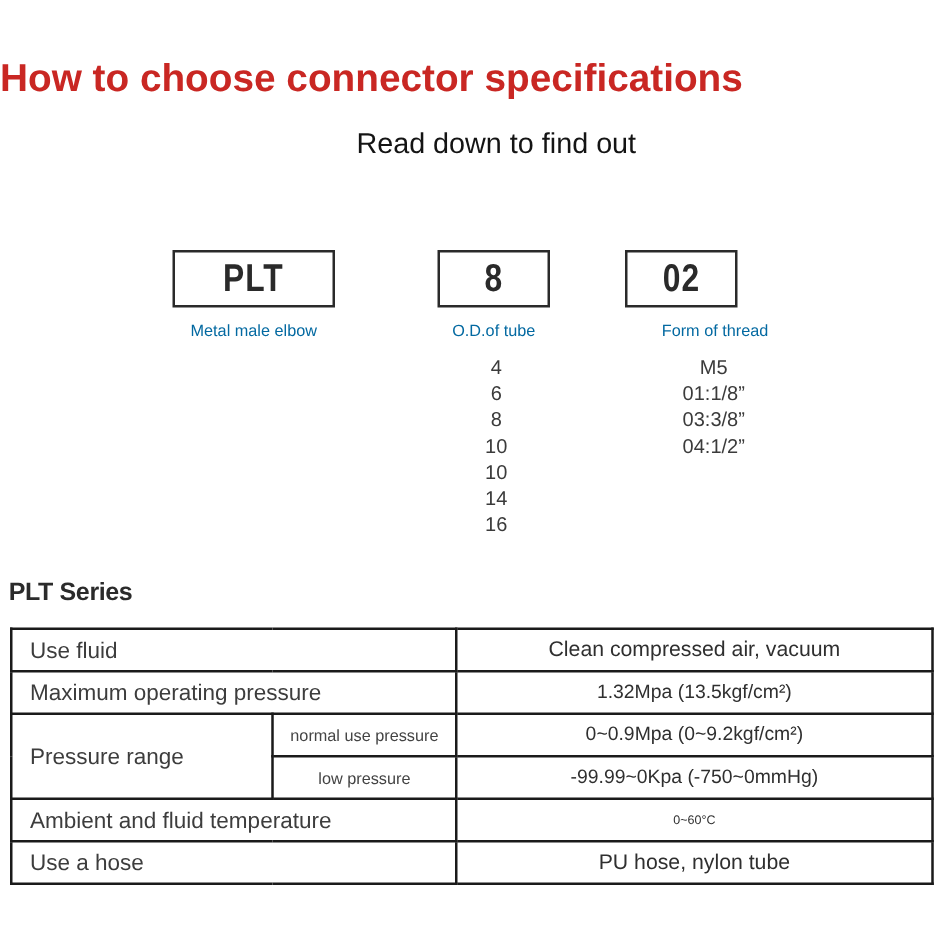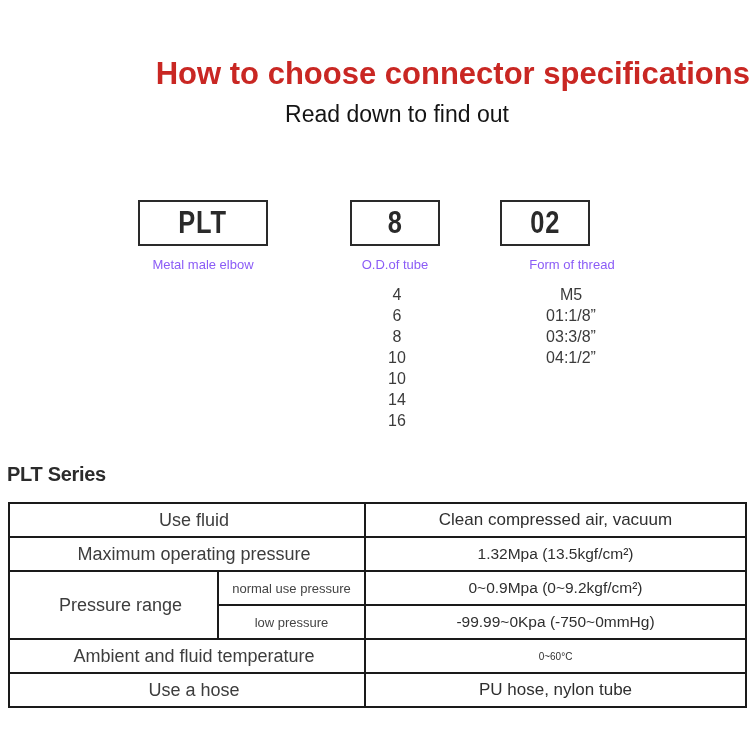--- a/index.html
+++ b/index.html
@@ -6,22 +6,22 @@
   html, body { background: #ffffff; }
   body {
     font-family: "Liberation Sans", sans-serif;
     width: 750px; height: 750px;
     position: relative;
     color: #2f2f2f;
   }
   .stage { position: absolute; inset: 0; width: 750px; height: 750px; overflow: hidden; }
 
   .title {
-    position: absolute; top: 56px; left: 0; width: 750px;
-    text-align: right;
+    position: absolute; top: 45px; left: 0; width: 750px;
+    text-align: left;
     font-size: 31px; font-weight: 600;
     color: #c92723;
     letter-spacing: 0;
   }
   .subtitle {
     position: absolute; top: 101px; left: 0; width: 750px;
     text-align: center;
     font-size: 23px; font-weight: 400;
     color: #141414;
     padding-left: 44px;
@@ -35,21 +35,21 @@
   .code-box .code {
     font-weight: bold; font-size: 31px; color: #2a2a2a;
     transform: scaleX(0.82); letter-spacing: 1px;
   }
   .box-plt { left: 138px; width: 130px; }
   .box-tube { left: 350px; width: 90px; }
   .box-thread { left: 500px; width: 90px; }
 
   .box-label {
     position: absolute; top: 257px; height: 16px;
-    font-size: 13px; color: #8b5cf6; text-align: center;
+    font-size: 13px; color: #0369a1; text-align: center;
   }
   .label-plt { left: 118px; width: 170px; }
   .label-tube { left: 330px; width: 130px; }
   .label-thread { left: 502px; width: 140px; }
 
   .option-list {
     position: absolute; top: 284px;
     list-style: none; text-align: center;
     font-size: 16px; line-height: 21px; color: #3b3b3b;
   }
@@ -69,21 +69,21 @@
     table-layout: fixed;
   }
   table.spec td {
     border: 2px solid #1a1a1a;
     height: 34px;
     vertical-align: middle;
     background: #ffffff;
   }
   td.row-label {
     font-size: 18px; color: #3d3d3d;
-    padding-left: 14px; text-align: center;
+    padding-left: 14px; text-align: left;
   }
   td.sub-label {
     font-size: 13px; color: #444444; text-align: center;
   }
   td.row-value {
     text-align: center; font-size: 15.5px; color: #2f2f2f;
   }
   td.beige { background: #f2ecdb; }
   td.v-large { font-size: 17px; margin-top: 34px; }
   td.v-small { font-size: 10px; }

